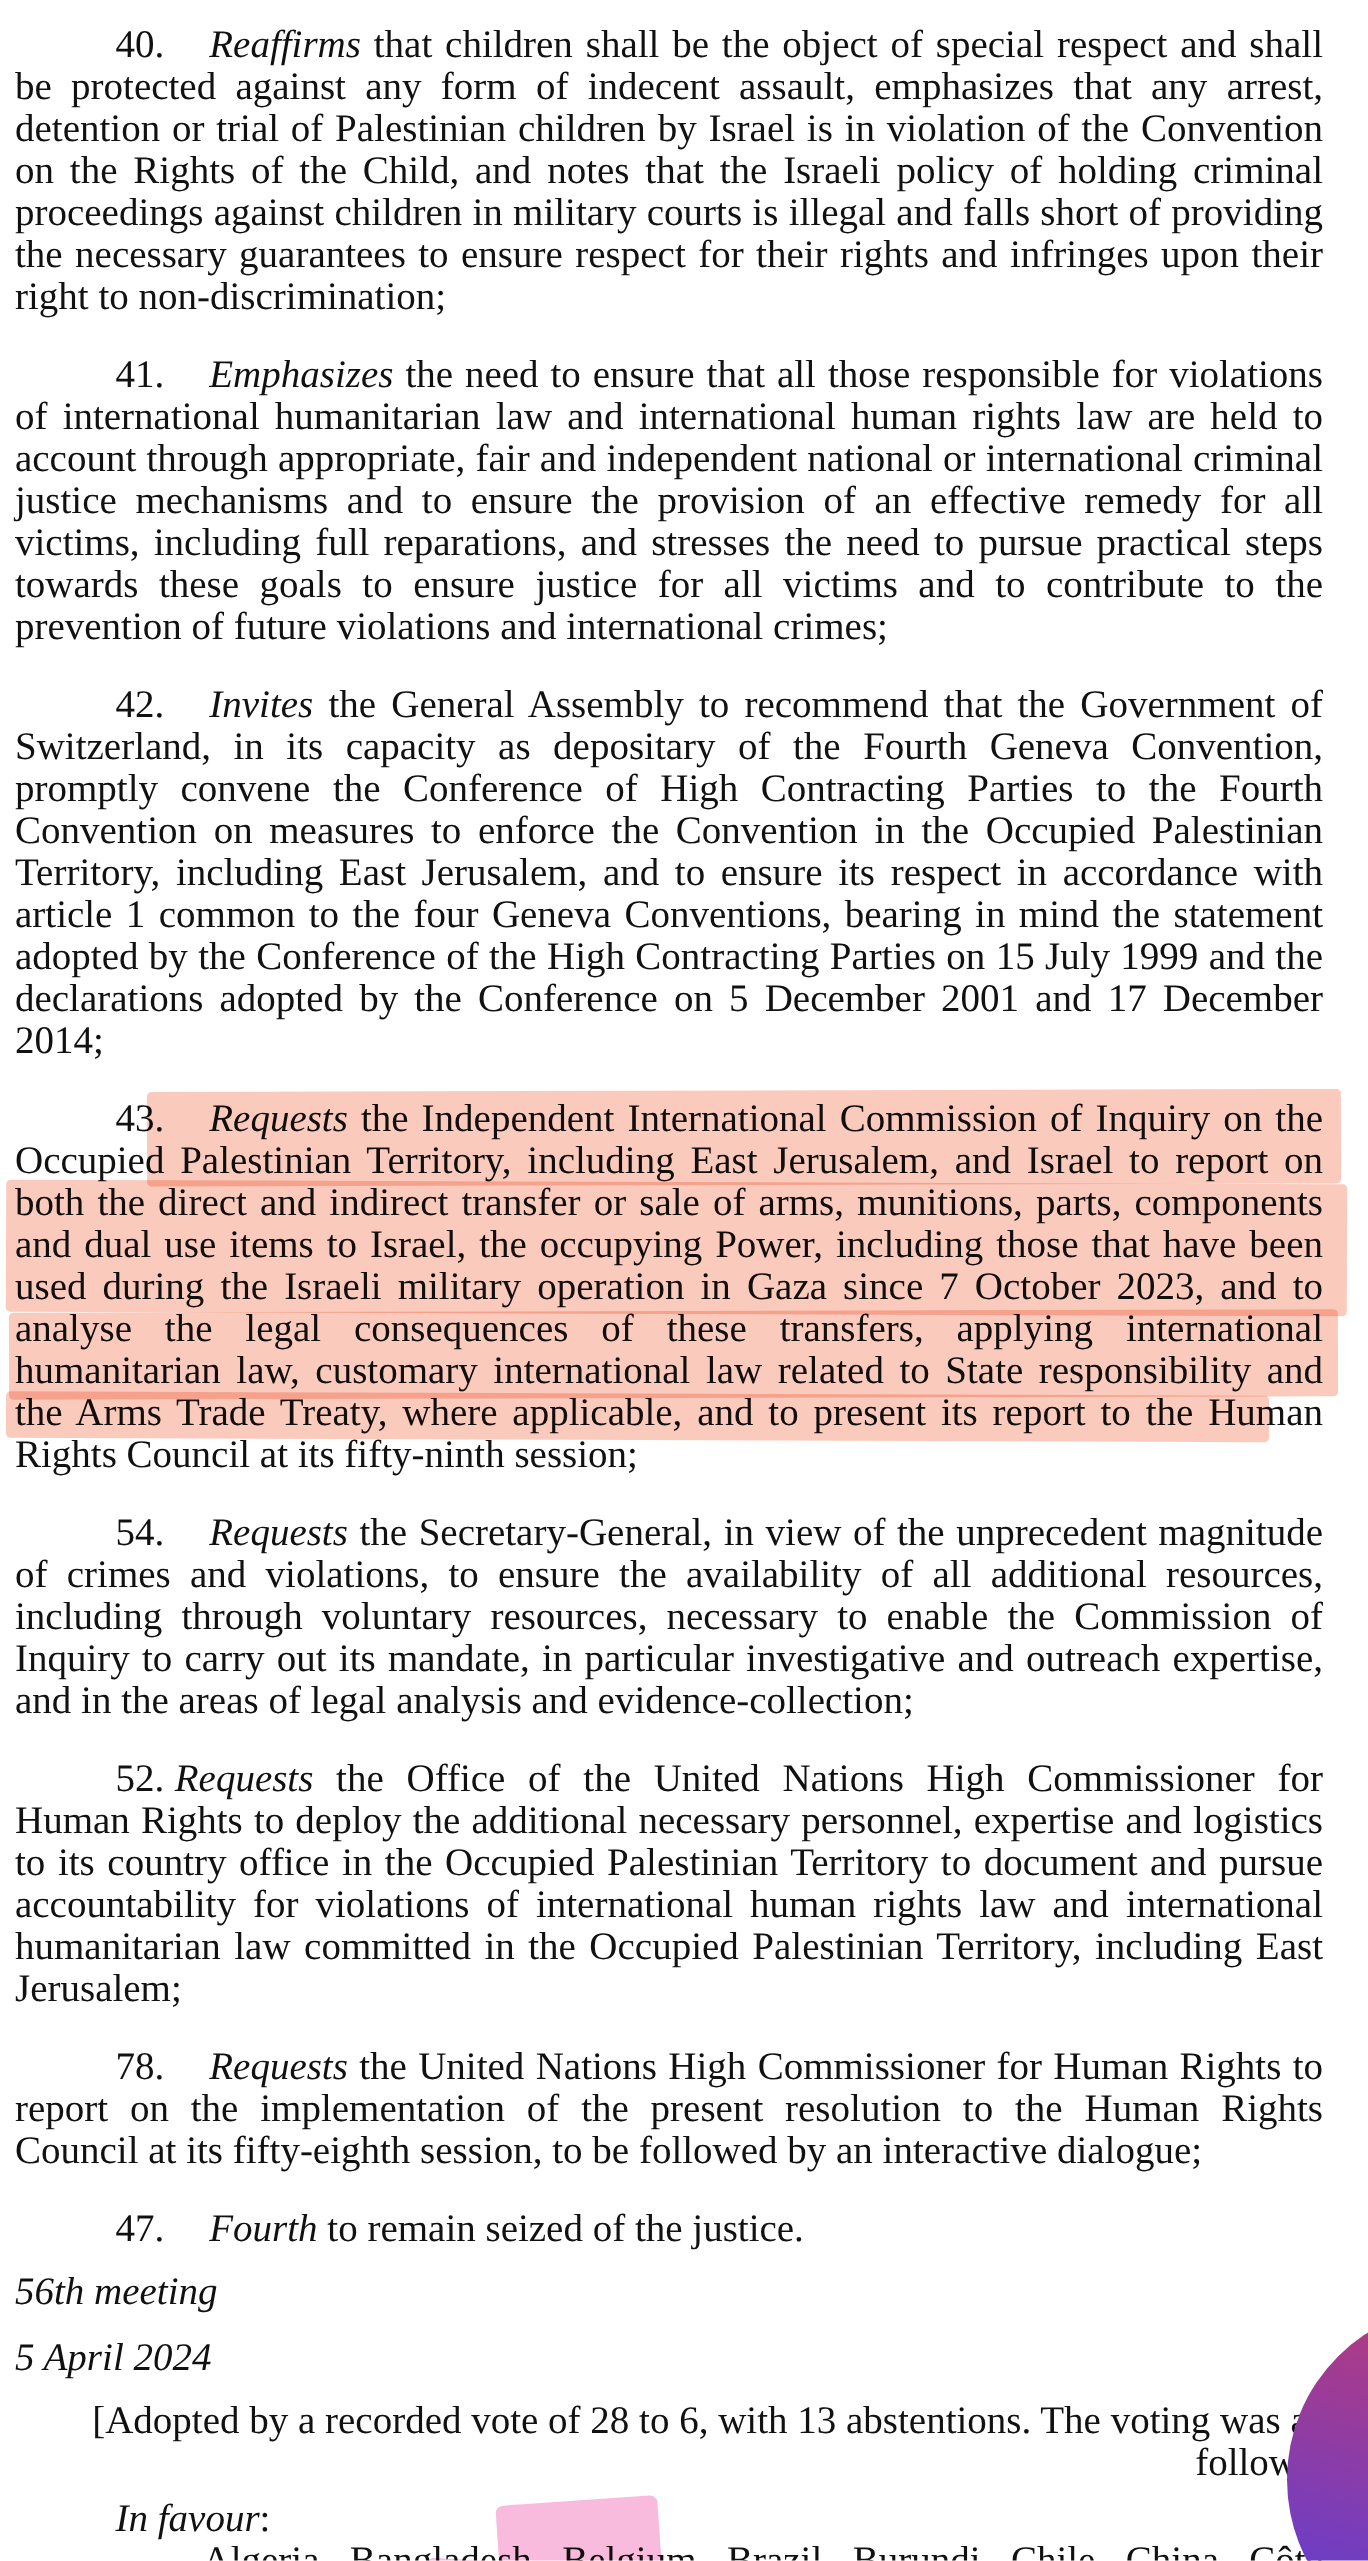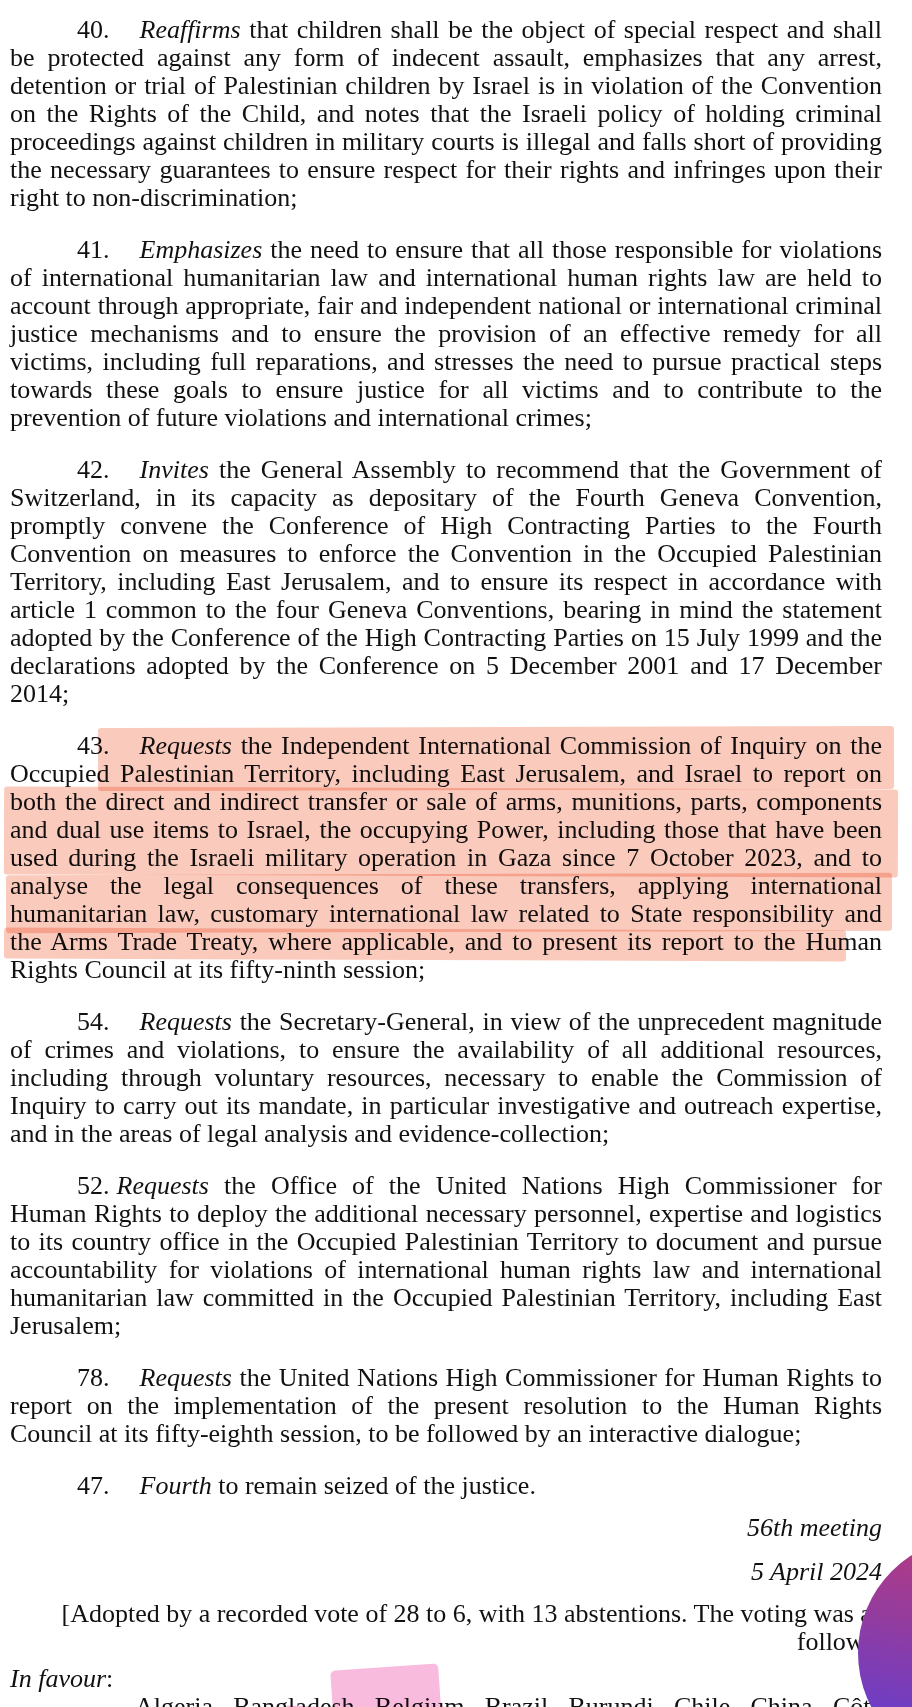--- a/index.html
+++ b/index.html
@@ -22,27 +22,28 @@
     text-align:justify;
     text-indent:67px;
     margin-top:24px;
     position:relative;
   }
   .para:first-child{margin-top:0;font-family:Liberation Serif, serif;}
   .tab{display:inline-block;width:30px;}
   .tab-s{display:inline-block;width:7px;}
   .v{font-style:italic;}
   .meeting{
-    text-align:right;
+    text-align:left;
     font-style:italic;
     margin-top:14px;
   }
   .adopted{margin-top:14px;text-align:right;}
   .vote-label{
     margin-top:9px;
+    margin-left:67px;
     font-style:italic;
   }
   .vote-label .colon{font-style:normal;}
   .country-list{
     margin-left:125px;
     text-align:justify;
     position:relative;
   }
   
   .hl{

